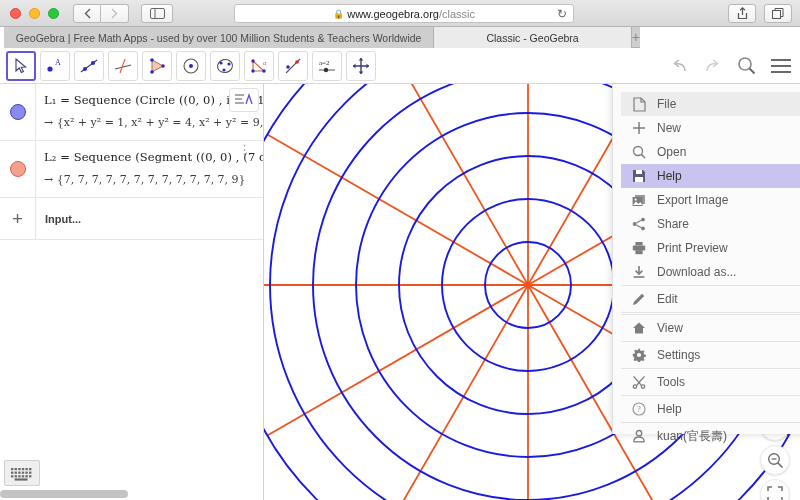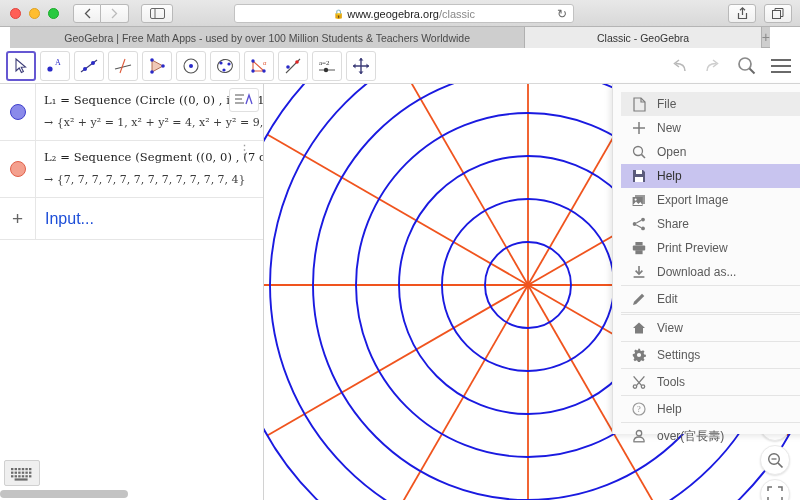--- a/index.html
+++ b/index.html
@@ -50,21 +50,21 @@
   }
   .rightbtns { position: absolute; right: 8px; top: 4px; display: flex; gap: 8px; }
   .rbtn {
     width: 28px; height: 19px; border-radius: 3px;
     background: linear-gradient(#fdfdfd,#f0f0f0); border: 1px solid #b9b9b9;
     display: flex; align-items: center; justify-content: center; color: #555;
   }
 
   
   .tabbar {
-    position: absolute; top: 27px; left: 10px; width: 760px; height: 21px;
+    position: absolute; top: 27px; left: 4px; width: 636px; height: 21px;
     background: #cecece; display: flex; border-bottom: 1px solid #b0b0b0;
   }
   .tab {
     height: 21px; display: flex; align-items: center; justify-content: center;
     font-size: 10.5px; color: #4a4a4a; border-right: 1px solid #b0b0b0;
   }
   .tab.inactive { width: 534px; background: #cecece; }
   .tab.active { width: 245px; background: #ebebeb; color: #333; }
   .tab-plus {
     flex: 1; display: flex; align-items: center; justify-content: center;
@@ -115,21 +115,21 @@
   }
   .row-dots {
     position: absolute; right: 12px; top: 6px; color: #9a9a9a;
     font-size: 13px; line-height: 5px; letter-spacing: 0; text-align: center;
   }
   .input-row { display: flex; align-items: center; height: 42px; border-bottom: 1px solid #e6e6e6; }
   .input-plus {
     width: 36px; text-align: center; color: #666; font-size: 19px;
     border-right: 1px solid #e6e6e6; line-height: 42px; height: 42px;
   }
-  .input-ph { padding-left: 9px; color: #1d4ed8; font-size: 16px; }
+  .input-ph { padding-left: 9px; color: #404040; font-size: 11px; font-weight: bold; }
   .kb-btn {
     position: absolute; left: 4px; bottom: 14px; width: 36px; height: 26px;
     background: #efefef; border: 1px solid #d0d0d0; border-radius: 2px;
     display: flex; align-items: center; justify-content: center;
   }
   .alg-scroll {
     position: absolute; left: 0; bottom: 2px; width: 252px; height: 8px;
   }
   .alg-scroll .thumb {
     width: 128px; height: 8px; background: #c3c3c3; border-radius: 4px;
@@ -353,21 +353,21 @@
         </svg>
       </div>
     </div>
 
     <div class="alg-row">
       <div class="alg-marker-col">
         <span class="marker" style="background:#f4a08e;border:1.5px solid #e0604a;"></span>
       </div>
       <div class="alg-content">
         <div class="alg-def">L₂ = Sequence (Segment ((0, 0) , (7 cos (t) , 7 si…</div>
-        <div class="alg-out">→  {7, 7, 7, 7, 7, 7, 7, 7, 7, 7, 7, 7, 4}</div>
+        <div class="alg-out">→  {7, 7, 7, 7, 7, 7, 7, 7, 7, 7, 7, 7, 9}</div>
       </div>
       <div class="row-dots">⋮</div>
     </div>
 
     <div class="input-row">
       <div class="input-plus">+</div>
       <div class="input-ph">Input...</div>
     </div>
 
     <div class="kb-btn">
@@ -591,17 +591,17 @@
       </div>
       <div class="mi-sep"></div>
       <div class="mi">
         <span class="mic">
           <svg width="14" height="14" viewBox="0 0 14 14">
             <circle cx="7" cy="4.2" r="2.7" fill="none" stroke="#7d7d7d" stroke-width="1.3"></circle>
             <path d="M1.8 12.6c0-2.9 2.3-4.6 5.2-4.6s5.2 1.7 5.2 4.6" fill="none" stroke="#7d7d7d" stroke-width="1.3"></path>
             <path d="M1.4 12.8h11.2" stroke="#7d7d7d" stroke-width="1.3"></path>
           </svg>
         </span>
-        <span>over(官長壽)</span>
+        <span>kuan(官長壽)</span>
       </div>
     </div>
 
 </div>
 
 </body></html>

